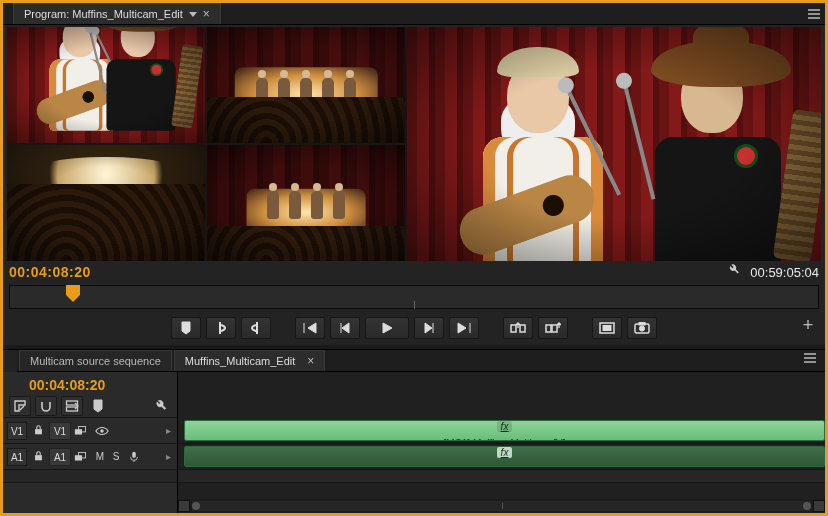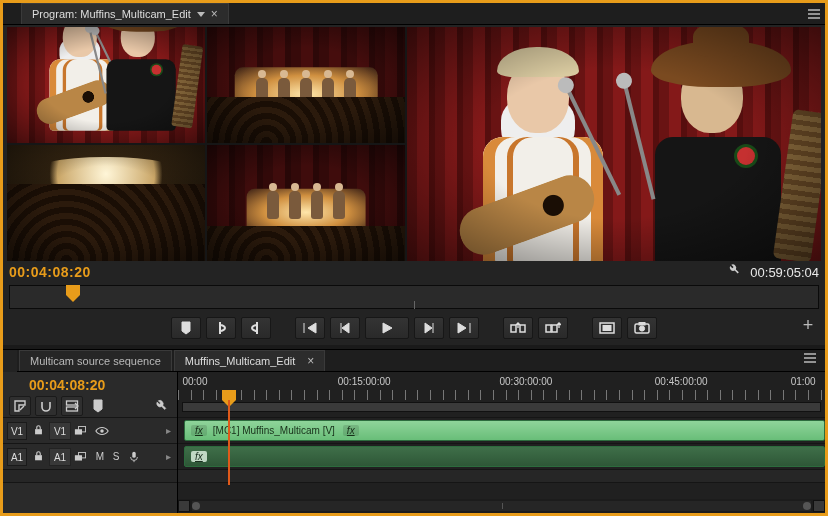--- a/index.html
+++ b/index.html
@@ -9,21 +9,21 @@
     border: 3px solid #e89c1a;
   }
 
   
   .program-panel {
     position: absolute; left: 0; top: 0; right: 0; height: 342px;
     background: #232323;
   }
   .tab-bar {
     height: 22px; display: flex; align-items: stretch; background: #1e1e1e;
-    border-bottom: 1px solid #000; gap: 0; padding-left: 18px;
+    border-bottom: 1px solid #000; gap: 0; padding-left: 10px;
   }
   .tab {
     position: relative; display: flex; align-items: center; gap: 6px;
     padding: 0 10px; background: #2c2c2c; font-size: 11px; color: #ddd;
     border: 1px solid #3a3a3a; border-bottom: none; margin-right: 2px;
   }
   .tab .menu-arrow { width: 0; height: 0; border-left: 4px solid transparent; border-right: 4px solid transparent; border-top: 5px solid #bbb; }
   .tab .close-x { font-size: 12px; color: #bbb; cursor: pointer; }
   .panel-menu {
     margin-left: auto; width: 22px; display: flex; align-items: center; justify-content: center;
@@ -148,21 +148,21 @@
   .tl-playhead .flag { width:14px; height:10px; background:#e89c1a; position:relative; }
   .tl-playhead .flag::after { content:""; position:absolute; bottom:-7px; left:0; border-left:7px solid transparent; border-right:7px solid transparent; border-top:7px solid #e89c1a; }
   .tl-playhead .line { position:absolute; top:10px; left:6px; width:2px; height:85px; background:#e05a1a; }
 
   .track { position:absolute; left:0; right:0; height:26px; border-bottom:1px solid #151515; }
   .track.v1 { top:46px; }
   .track.a1 { top:72px; }
   .track.extra { top:98px; height:13px; background:#262626; }
 
   .clip { position:absolute; top:2px; bottom:2px; left:6px; right:0; border:1px solid #2c6b3d; border-radius:2px;
-    display:flex; align-items:center; padding:0 6px; font-size:10px; gap:6px; overflow:hidden;}
+    display:flex; align-items:center; padding:0 6px; font-size:10px; gap:6px; overflow:hidden;flex-direction:column;}
   .clip.video { background:linear-gradient(#8fd49a,#69be79); color:#173019;}
   .clip.audio { background:linear-gradient(#3f6f49,#2e5737); color:#0c1a0e;}
   .fx { font-style:italic; font-size:10px; padding:0 4px; background:rgba(0,0,0,0.12); border-radius:2px; text-decoration:underline; }
   .clip.audio .fx { background:#c0d8c4; color:#1a3020; }
 
   
   .hscroll { position:absolute; left:0; right:0; bottom:0; height:14px; background:#1c1c1c; display:flex; align-items:center; }
   .hscroll .thumb-l, .hscroll .thumb-r { width:12px; height:12px; background:#3a3a3a; border:1px solid #111; }
   .hscroll .track-bg { flex:1; height:10px; background:#262626; margin:0 2px; position:relative;}
   .hscroll .dot { position:absolute; top:1px; width:8px; height:8px; background:#555; border-radius:50%;}
@@ -456,35 +456,20 @@
                 <rect x="3" y="1" width="4" height="7" rx="2" fill="#ccc"></rect>
                 <path d="M1 7a4 4 0 008 0M5 11v2" stroke="#ccc" fill="none"></path>
               </svg>
             </div>
           <div class="th-chev">▸</div>
         </div>
         <div class="half-row"></div>
       </div>
 
       <div class="tl-main">
-        <div class="time-ruler">
-          <div class="labels">
-            <span style="left:1%">00:00</span>
-            <span style="left:25%">00:15:00:00</span>
-            <span style="left:50%">00:30:00:00</span>
-            <span style="left:74%">00:45:00:00</span>
-            <span style="left:95%">01:00</span>
-          </div>
-          <div class="ticks"></div>
-          <div class="bar"></div>
-          <div class="tl-playhead">
-              <div class="flag"></div>
-              <div class="line"></div>
-            </div>
-        </div>
 
         <div class="track v1">
           <div class="clip video">
             <span class="fx">fx</span>
             <span>[MC1] Muffins_Multicam [V]</span>
             <span class="fx" style="margin-left:2px">fx</span>
           </div>
         </div>
         <div class="track a1">
           <div class="clip audio">

